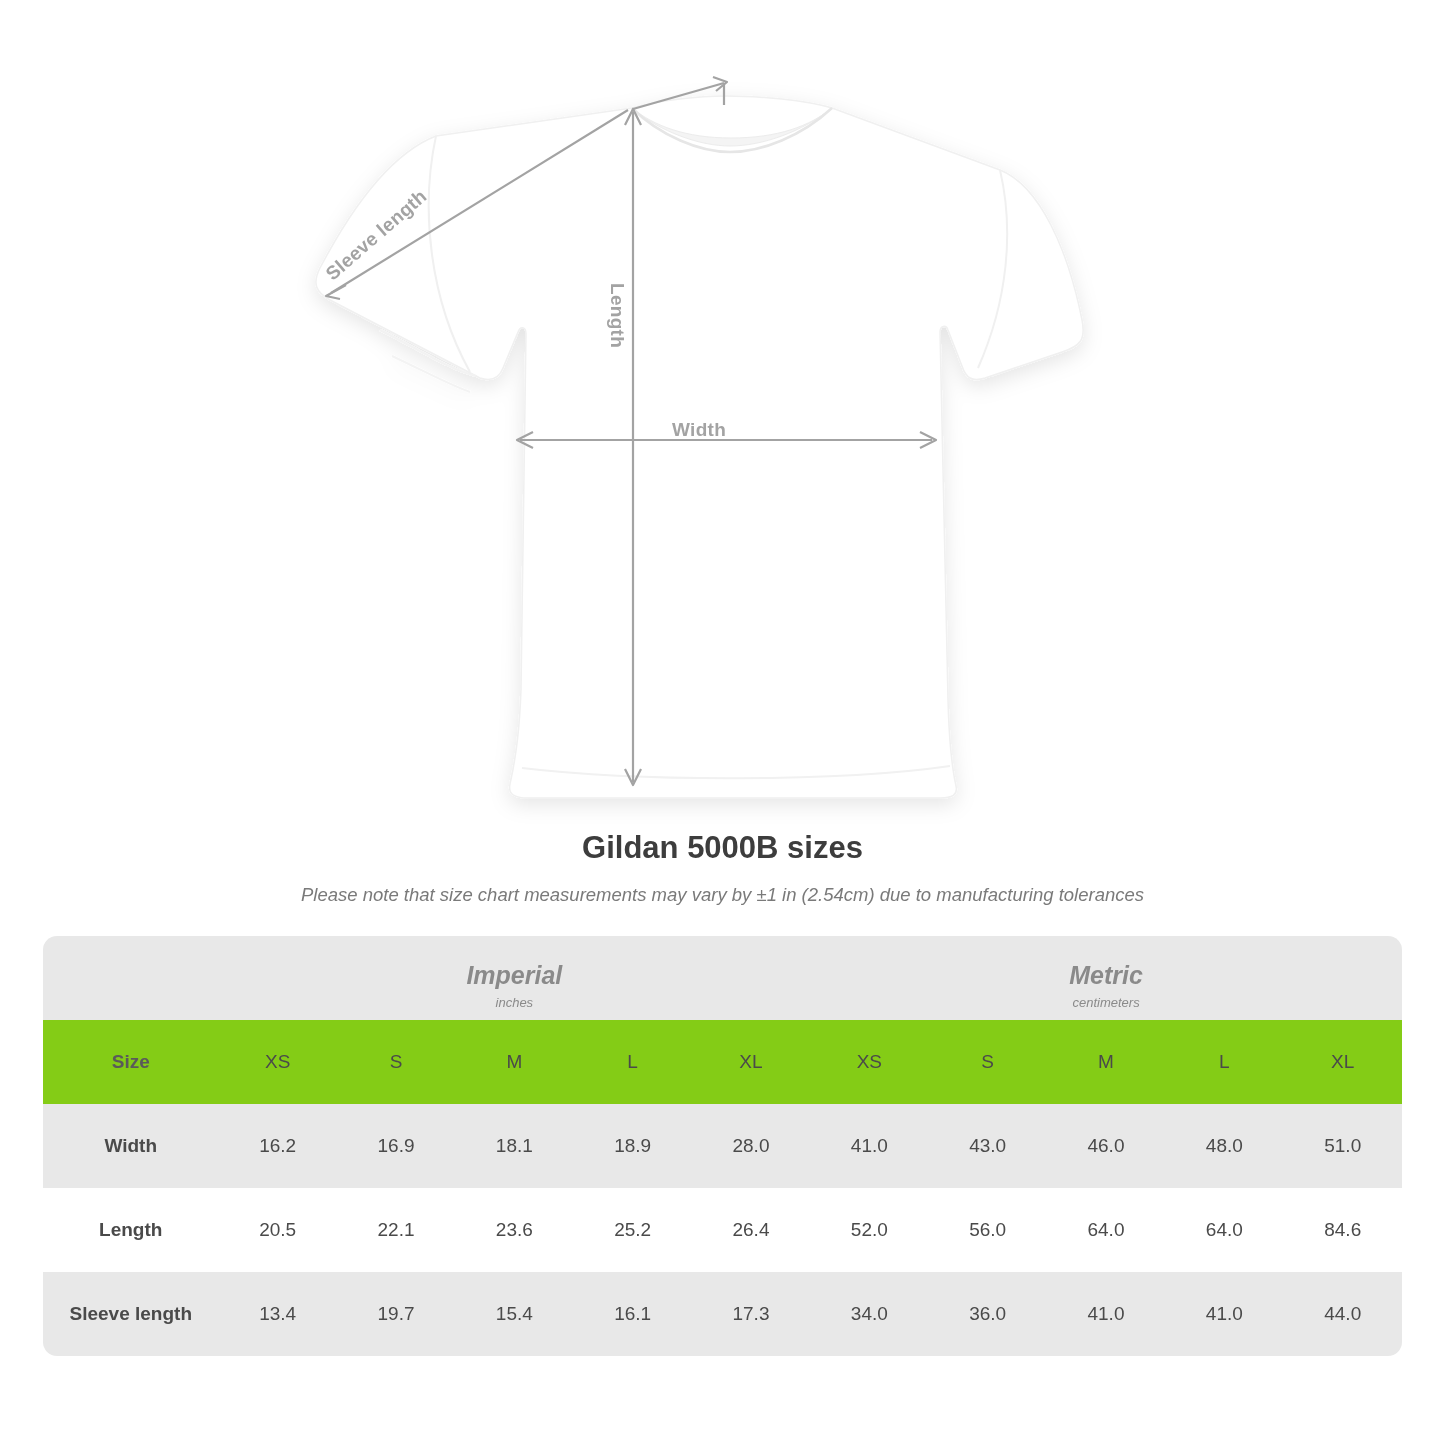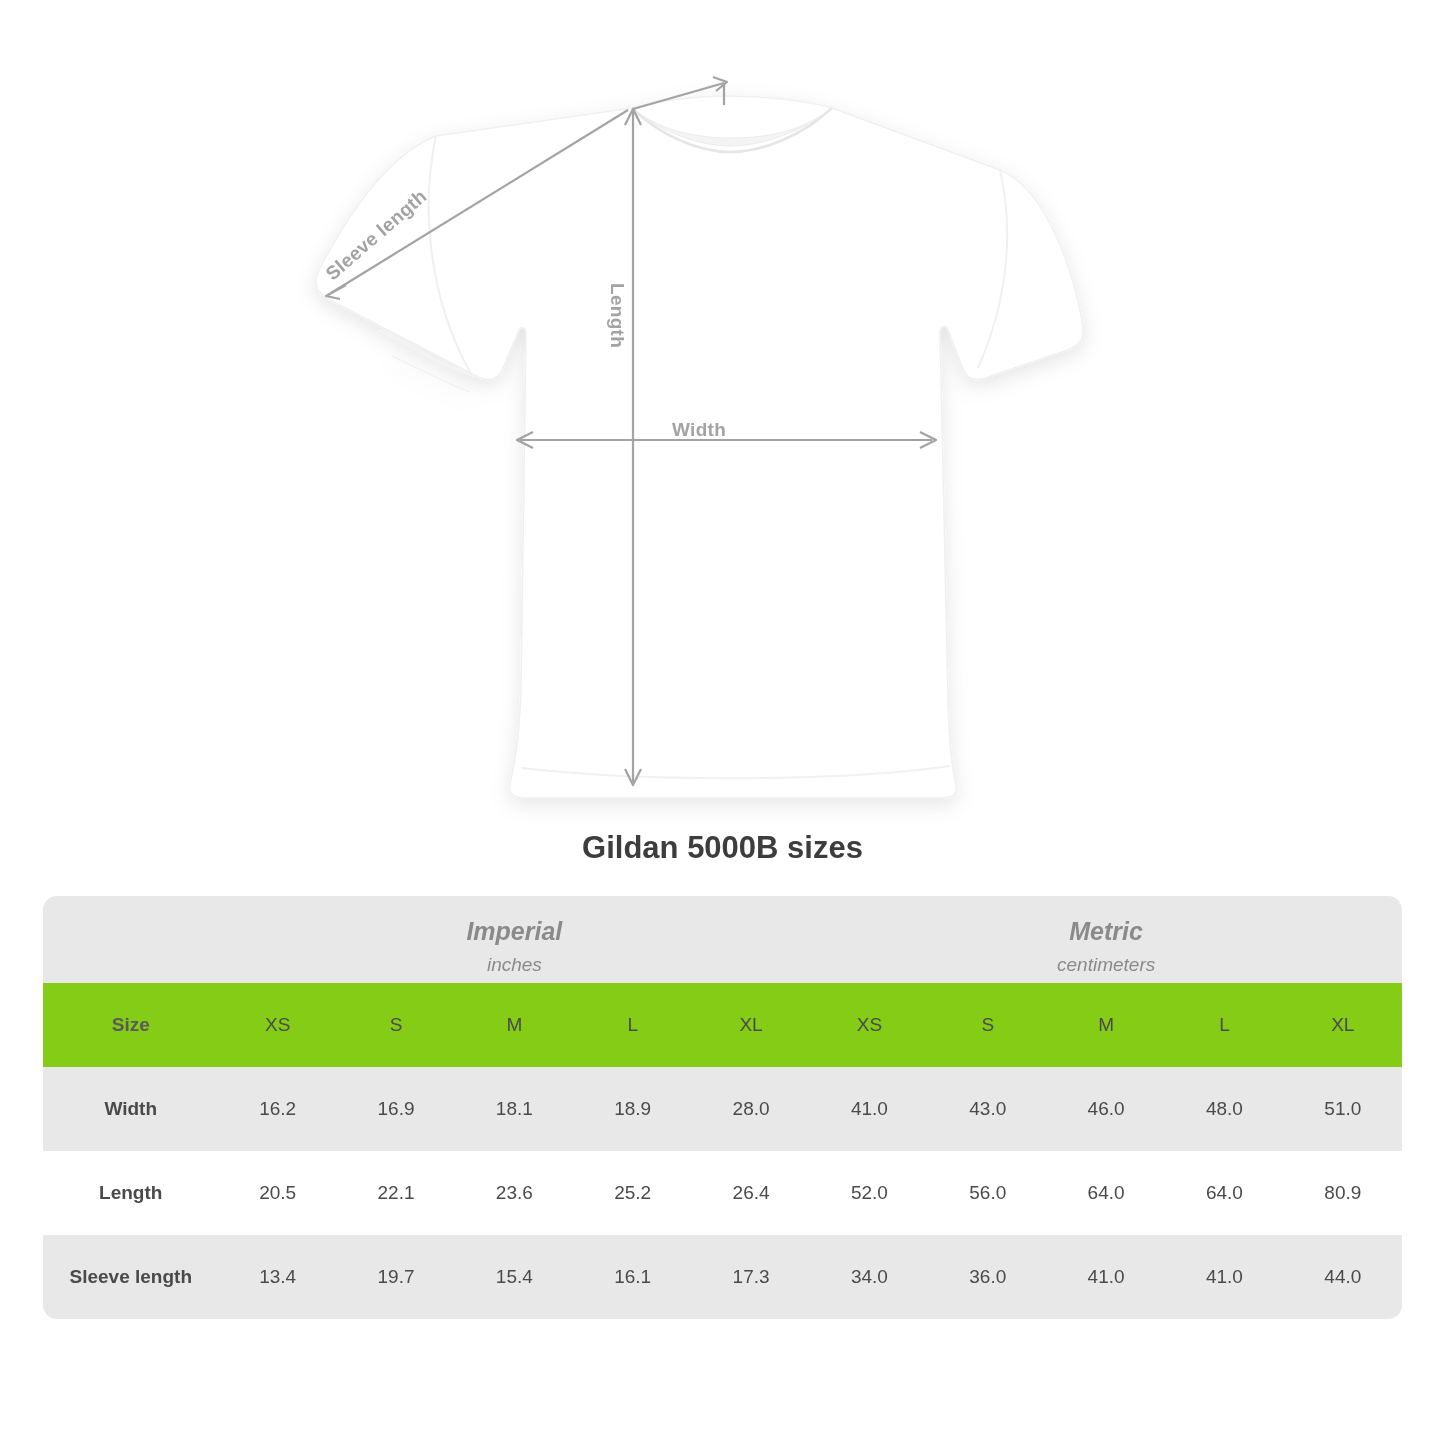--- a/index.html
+++ b/index.html
@@ -100,21 +100,21 @@
   }
   .unit-name {
     font-size: 25px;
     font-weight: bold;
     font-style: italic;
     color: #8a8a8a;
     line-height: 1.25;
     margin-top: 20px;
   }
   .unit-sub {
-    font-size: 19px;
+    font-size: 13px;
     font-style: italic;
     color: #8a8a8a;
     line-height: 1.9;
   }
   .head-row td {
     background: #84cc16;
     font-size: 19px;
     color: #4a4a4a;
   }
   .head-row td.rowlabel {
@@ -208,20 +208,21 @@
       </g>
     </svg>
 
     <div class="dim-label label-width">Width</div>
     <div class="dim-label label-length">Length</div>
     <div class="dim-label label-sleeve">Sleeve length</div>
   </div>
 
   <div class="title-block">
     <div class="chart-title">Gildan 5000B sizes</div>
+    <div class="chart-note">Please note that size chart measurements may vary by ±1 in (2.54cm) due to manufacturing tolerances</div>
   </div>
 
   <div class="table-wrap">
     <table class="size-table">
       <colgroup>
         <col class="c-label">
         <col class="c-val">
           <col class="c-val">
           <col class="c-val">
           <col class="c-val">
@@ -277,21 +278,21 @@
           <td class="rowlabel">Length</td>
           <td>20.5</td>
           <td>22.1</td>
           <td>23.6</td>
           <td>25.2</td>
           <td>26.4</td>
           <td>52.0</td>
           <td>56.0</td>
           <td>64.0</td>
           <td>64.0</td>
-          <td>80.9</td>
+          <td>84.6</td>
         </tr>
 
         <tr class="row-alt">
           <td class="rowlabel">Sleeve length</td>
           <td>13.4</td>
           <td>19.7</td>
           <td>15.4</td>
           <td>16.1</td>
           <td>17.3</td>
           <td>34.0</td>

